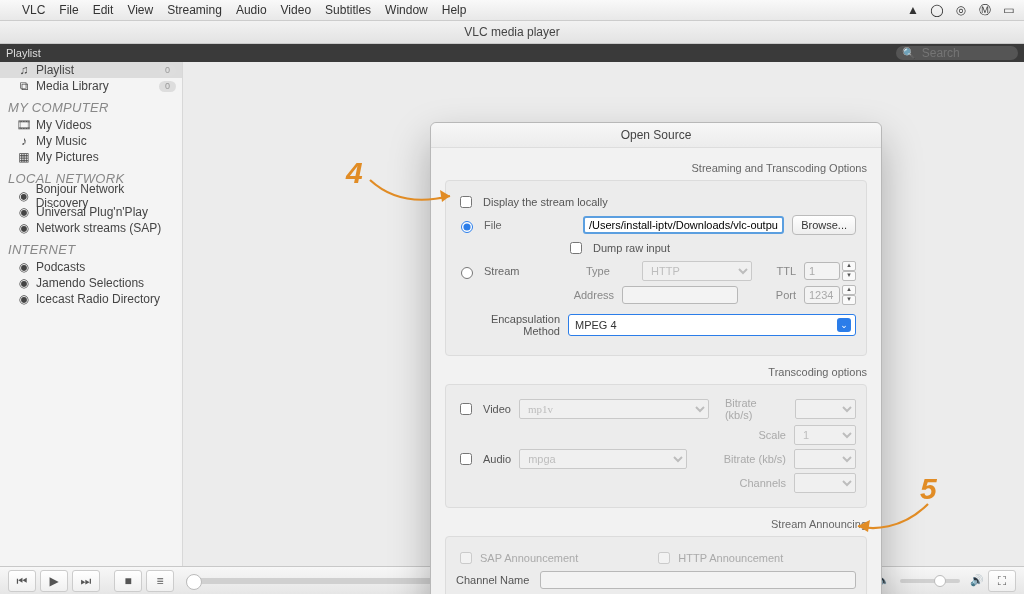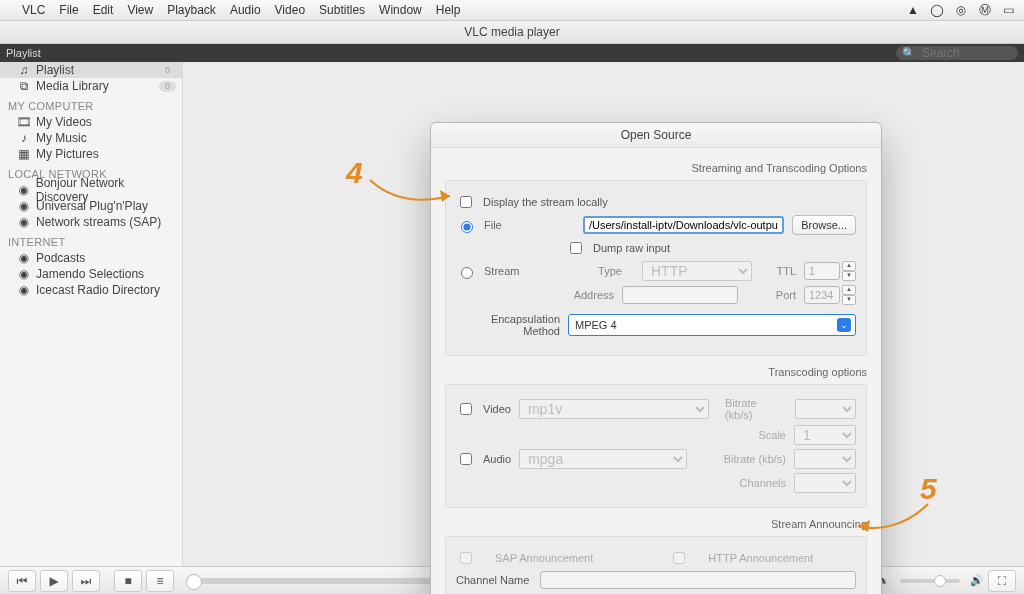--- a/index.html
+++ b/index.html
@@ -15,47 +15,47 @@
   
   .plheader { height:18px; background:#3a3a3a; color:#ddd; display:flex; align-items:center; padding:0 6px; font-size:11px; }
   .plheader .search { margin-left:auto; background:#555; border-radius:9px; height:14px; width:110px; display:flex; align-items:center; padding:0 6px; color:#bbb; gap:4px; }
   .plheader .search input { background:transparent; border:0; color:#bbb; font-size:12px; width:80px; outline:none; }
   
   .main { display:flex; height:506px; }
   .sidebar { width:182px; background:#f4f4f4; border-right:1px solid #d8d8d8; padding-top:0; overflow:auto; }
   .sb-row { display:flex; align-items:center; height:16px; padding:0 6px 0 18px; gap:6px; color:#444; position:relative; }
   .sb-row .badge { margin-left:auto; background:#ddd; color:#999; border-radius:8px; font-size:9px; padding:0 6px; height:11px; line-height:11px; }
   .sb-row.sel { background:#dcdcdc; }
-  .sb-head { font-size:11px; color:#888; padding:6px 6px 2px 8px; letter-spacing:0.3px; }
+  .sb-head { font-size:13px; color:#888; padding:6px 6px 2px 8px; letter-spacing:0.3px;font-style:italic; }
   .sb-icon { width:12px; height:12px; display:flex; align-items:center; justify-content:center; }
   .content { flex:1; background:#ececec; position:relative; }
   
   .controls { position:absolute; left:0; bottom:0; width:1024px; height:28px; background:linear-gradient(#f7f7f7,#e6e6e6); border-top:1px solid #c8c8c8; display:flex; align-items:center; padding:0 8px; gap:4px; box-sizing:border-box; }
   .controls .btn { width:26px; height:20px; border:1px solid #ccc; border-radius:3px; background:linear-gradient(#fff,#f0f0f0); display:flex; align-items:center; justify-content:center; color:#555; }
   .controls .sep { width:6px; }
   .controls .track { flex:1; height:6px; background:#d0d0d0; border-radius:3px; margin:0 8px; position:relative; }
   .controls .track .knob { position:absolute; left:0; top:-4px; width:14px; height:14px; background:#fff; border:1px solid #bbb; border-radius:50%; }
   .controls .time { font-size:10px; color:#555; }
   .controls .vol { width:60px; height:4px; background:#d0d0d0; border-radius:2px; margin:0 6px; position:relative; }
   .controls .vol .knob { position:absolute; left:34px; top:-4px; width:10px; height:10px; background:#fff; border:1px solid #bbb; border-radius:50%; }
   
   .dialog { position:absolute; left:430px; top:122px; width:450px; background:#f2f2f2; border:1px solid #b8b8b8; border-radius:6px; box-shadow:0 18px 40px rgba(0,0,0,.28); }
   .dlg-title { text-align:center; font-size:12px; color:#444; padding:5px 16px; border-bottom:1px solid #ddd; background:linear-gradient(#f7f7f7,#ececec); border-radius:6px 6px 0 0; }
   .dlg-body { padding:8px 14px 10px 14px; }
   .section-title { font-size:11px; color:#666; margin:6px 0 6px 0;text-align:right; }
   .groupbox { border:1px solid #dcdcdc; border-radius:4px; background:#ececec; padding:8px 10px 10px 10px; margin-bottom:10px; }
   .row { display:flex; align-items:center; gap:8px; margin:4px 0; font-size:11px; color:#555; }
-  .row label { display:flex; align-items:center; gap:20px; }
+  .row label { display:flex; align-items:center; gap:5px; }
   .row .lbl { width:48px; text-align:left; color:#666; }
   .row .lbl2 { width:104px; text-align:right; color:#555; }
   input[type=text].field { height:18px; border:1px solid #b8b8b8; border-radius:3px; padding:0 4px; font-size:11px; background:#fff; box-sizing:border-box; }
   input[type=text].field.hl { border:2px solid #5b9fe0; }
   input[disabled].field, select[disabled] { background:#f3f3f3; color:#aaa; }
   .btn-std { height:20px; border:1px solid #bbb; border-radius:4px; background:linear-gradient(#fff,#eee); padding:0 8px; font-size:11px; color:#333; }
-  select { height:20px; border:1px solid #bbb; border-radius:2px; background:#fff; font-size:14px; padding:0 4px; }
+  select { height:20px; border:1px solid #bbb; border-radius:2px; background:#fff; font-size:11px; padding:0 4px; }
   .radio { width:12px; height:12px; accent-color:#2b7de9; }
   .chk { width:12px; height:12px; }
   .spin { display:flex; align-items:center; }
   .spin input { width:36px; }
   .spin .arrows { display:flex; flex-direction:column; margin-left:2px; }
   .spin .arrows span { width:12px; height:8px; border:1px solid #bbb; background:#fafafa; font-size:7px; line-height:6px; text-align:center; border-radius:2px; }
   .enc-select { flex:1; height:20px; background:#fff; border:1px solid #2b7de9; border-radius:3px; display:flex; align-items:center; padding:0 4px 0 6px; font-size:11px; color:#333; }
   .enc-select .chev { margin-left:auto; width:14px; height:14px; background:#2b7de9; border-radius:3px; display:flex; align-items:center; justify-content:center; color:#fff; font-size:9px; }
   .disabled-text { color:#aaa; }
   
@@ -65,21 +65,21 @@
 </style>
 </head>
 <body>
 
 <div class="menubar">
   <span class="apple"></span>
   <span class="app">VLC</span>
   <span class="item">File</span>
   <span class="item">Edit</span>
   <span class="item">View</span>
-  <span class="item">Playback</span>
+  <span class="item">Streaming</span>
   <span class="item">Audio</span>
   <span class="item">Video</span>
   <span class="item">Subtitles</span>
   <span class="item">Window</span>
   <span class="item">Help</span>
   <div class="right">
     <span class="right-icon">▲</span>
     <span class="right-icon">◯</span>
     <span class="right-icon">◎</span>
     <span class="right-icon">Ⓜ</span>
@@ -194,21 +194,21 @@
         <button class="btn-std">Browse...</button>
       </div>
       <div class="row" style="padding-left:110px;">
         <input type="checkbox" class="chk" style="">
         <span>Dump raw input</span>
       </div>
       <div class="row">
         <input type="radio" class="radio" style="">
         <span class="lbl">Stream</span>
         <div style="width:38px;"></div>
-        <span style="width:48px;text-align:center;color:#888;">Type</span>
+        <span style="width:48px;text-align:left;color:#888;">Type</span>
         <select disabled="" style="width:110px;"><option>HTTP</option></select>
         <div style="flex:1"></div>
         <span style="color:#888;">TTL</span>
         <div class="spin">
           <input type="text" class="field" disabled="" value="1" style="">
           <div class="arrows">
               <span>▴</span>
               <span>▾</span>
             </div>
         </div>
@@ -233,21 +233,21 @@
           <span class="chev">⌄</span>
         </div>
       </div>
     </div>
 
     <div class="section-title">Transcoding options</div>
     <div class="groupbox">
       <div class="row">
         <input type="checkbox" class="chk" style="">
         <span>Video</span>
-        <select disabled="" style="width:192px;"><option>mp1v</option></select>
+        <select disabled="" style="width:192px;font-family:Liberation Serif, serif;"><option>mp1v</option></select>
         <div style="flex:1"></div>
         <span class="disabled-text">Bitrate (kb/s)</span>
         <select disabled="" style="width:62px;"><option></option></select>
       </div>
       <div class="row">
         <div style="flex:1"></div>
         <span class="disabled-text">Scale</span>
         <select disabled="" style="width:62px;"><option>1</option></select>
       </div>
       <div class="row">

